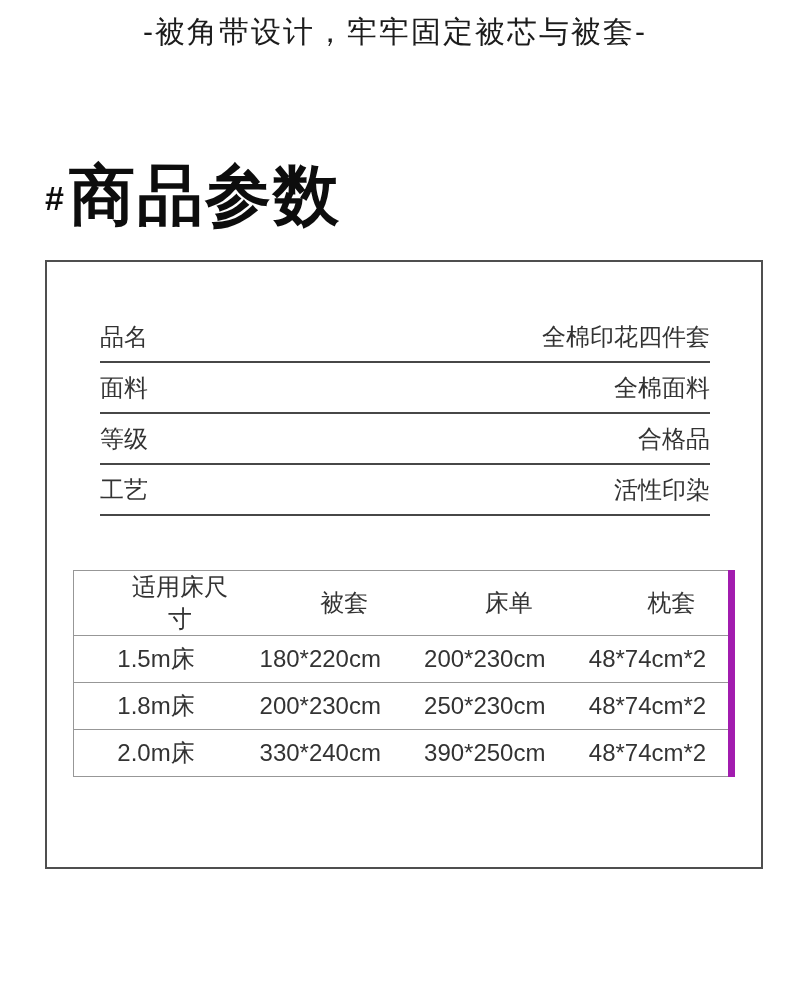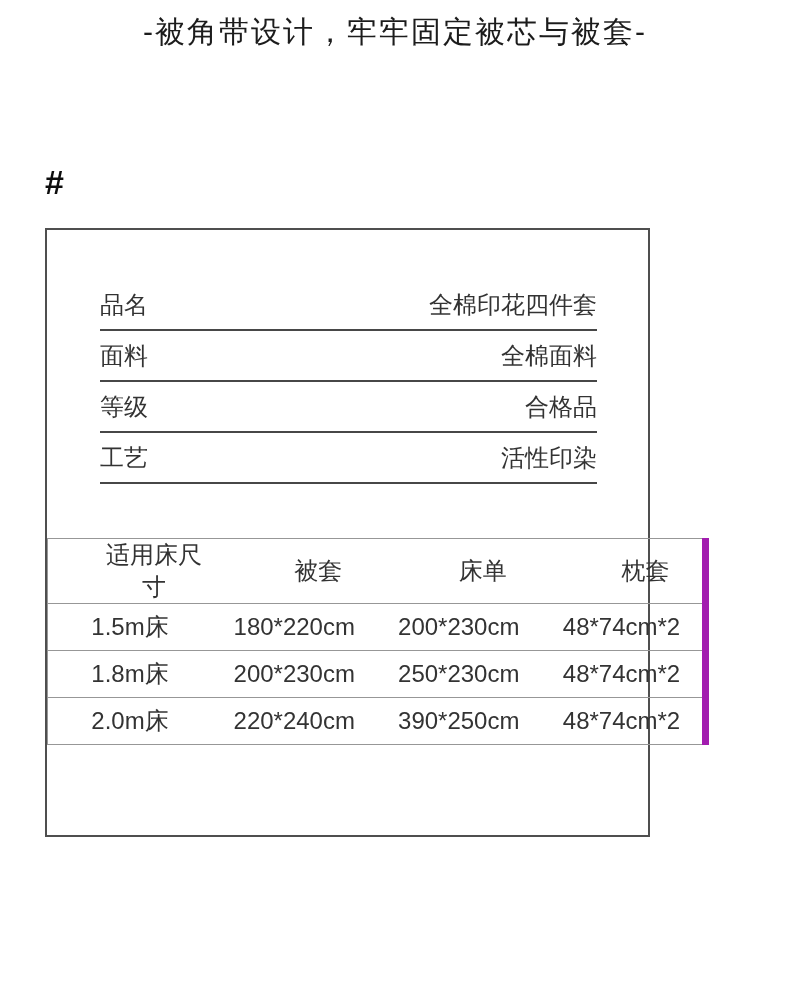--- a/index.html
+++ b/index.html
@@ -38,21 +38,21 @@
   }
   .heading-title {
     font-size: 66px;
     font-weight: 900;
     letter-spacing: 2px;
     color: #0d0d0d;
   }
   
   .panel {
     margin: 32px 0 0 45px;
-    width: 605px;
+    width: 718px;
     height: 609px;
     border: 2px solid #4f4f4f;
     background: #ffffff;
   }
   
   .kv {
     margin-top: 50px;
     padding: 0 51px 0 53px;
   }
   .kv-row {
@@ -88,20 +88,21 @@
   .size-table tr > :first-child { border-left: 1px solid #979797; }
   .size-table tr > :last-child  { border-right: 7px solid #a21caf; }
 </style>
 </head>
 <body>
 
 <div class="tagline">-被角带设计，牢牢固定被芯与被套-</div>
 
 <div class="heading-row">
   <span class="heading-hash">#</span>
+  <span class="heading-title">商品参数</span>
 </div>
 
 <div class="panel">
 
   <div class="kv">
     <div class="kv-row">
       <span class="kv-label">品名</span>
       <span class="kv-value">全棉印花四件套</span>
     </div>
     <div class="kv-row">
@@ -135,20 +136,20 @@
         <td>48*74cm*2</td>
       </tr>
       <tr>
         <td>1.8m床</td>
         <td>200*230cm</td>
         <td>250*230cm</td>
         <td>48*74cm*2</td>
       </tr>
       <tr>
         <td>2.0m床</td>
-        <td>220*240cm</td>
+        <td>330*240cm</td>
         <td>390*250cm</td>
         <td>48*74cm*2</td>
       </tr>
     </tbody>
   </table>
 
 </div>
 
 </body></html>

